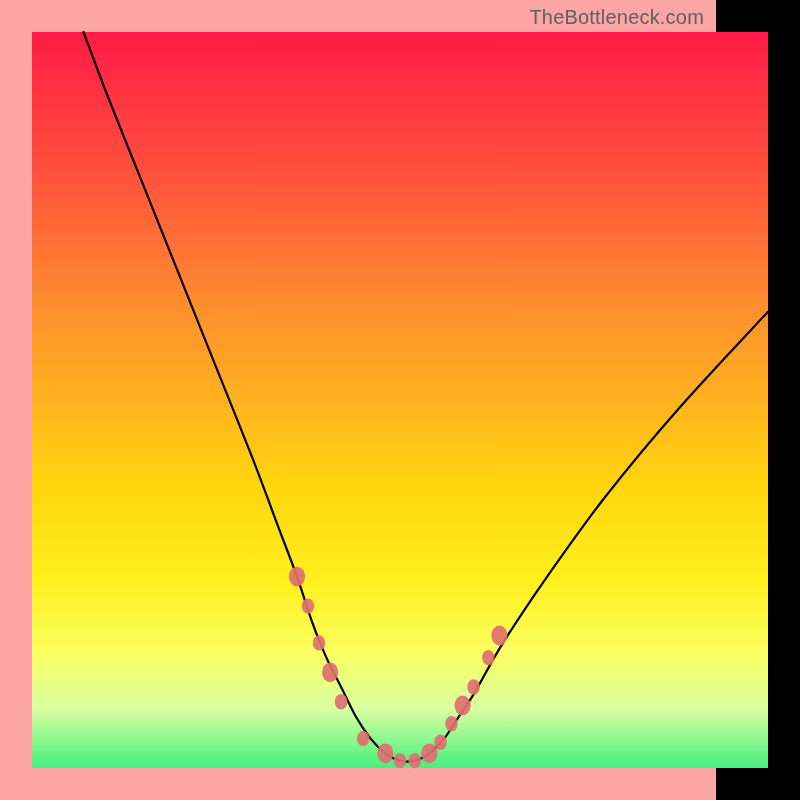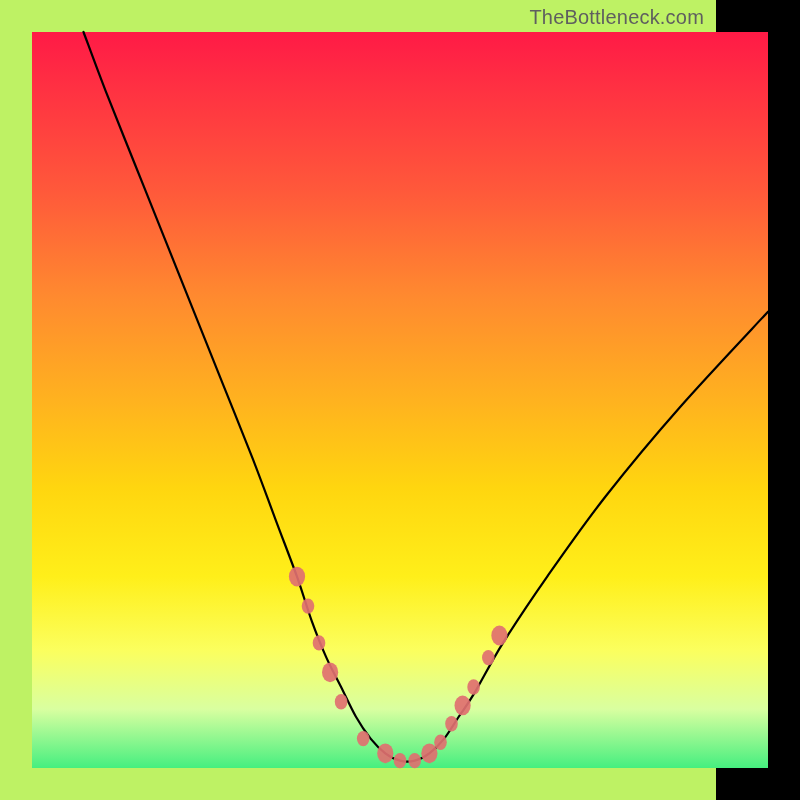--- a/index.html
+++ b/index.html
@@ -10,21 +10,21 @@
     overflow: hidden;
     background: #000;
     font-family: Arial, Helvetica, sans-serif;
   }
   .frame {
     position: absolute;
     top: 0;
     left: 0;
     width: 716px;
     height: 800px;
-    background: #bef264;
+    background: #fca5a5;
   }
   .plot {
     position: absolute;
     top: 32px;
     left: 32px;
     width: 736px;
     height: 736px;
     
     background: linear-gradient(
       to bottom,

